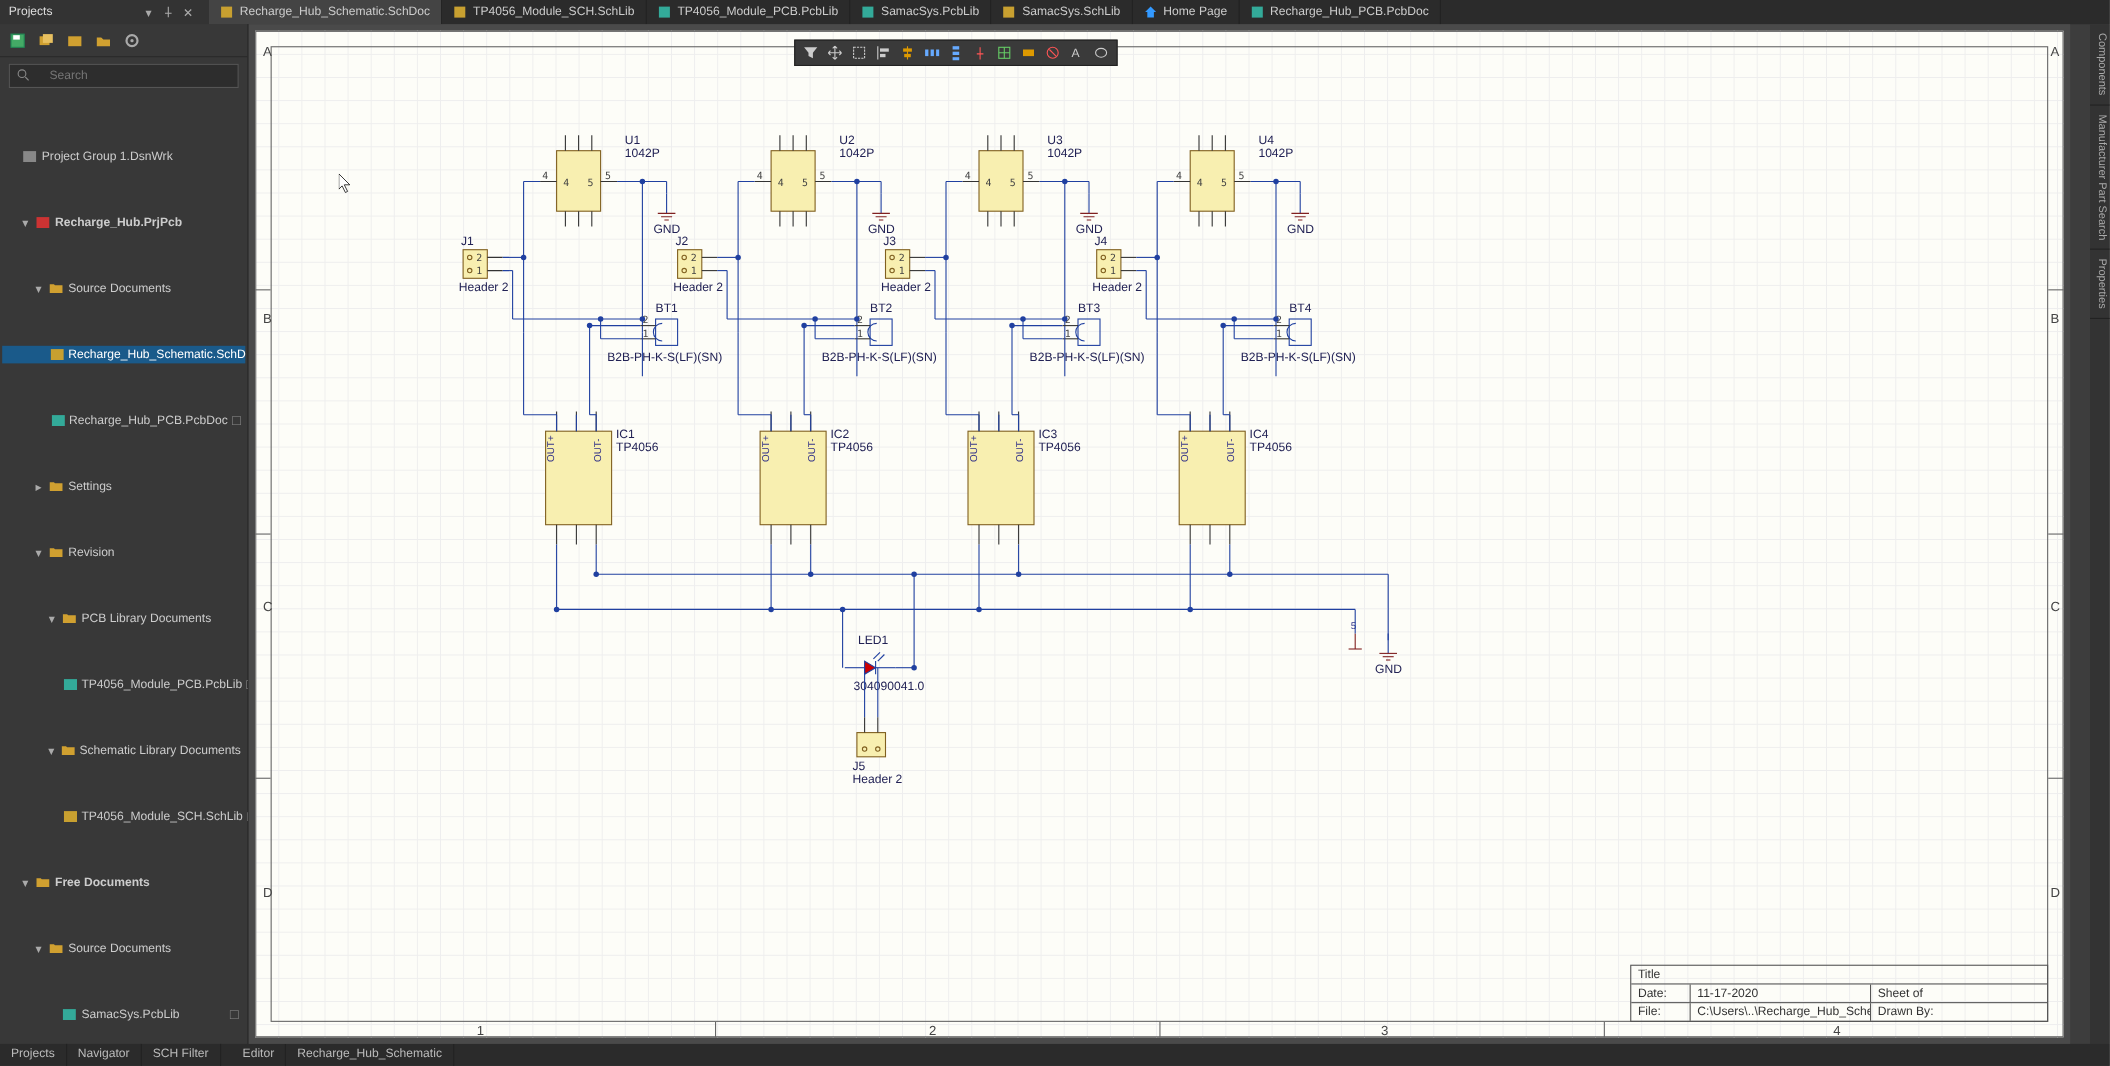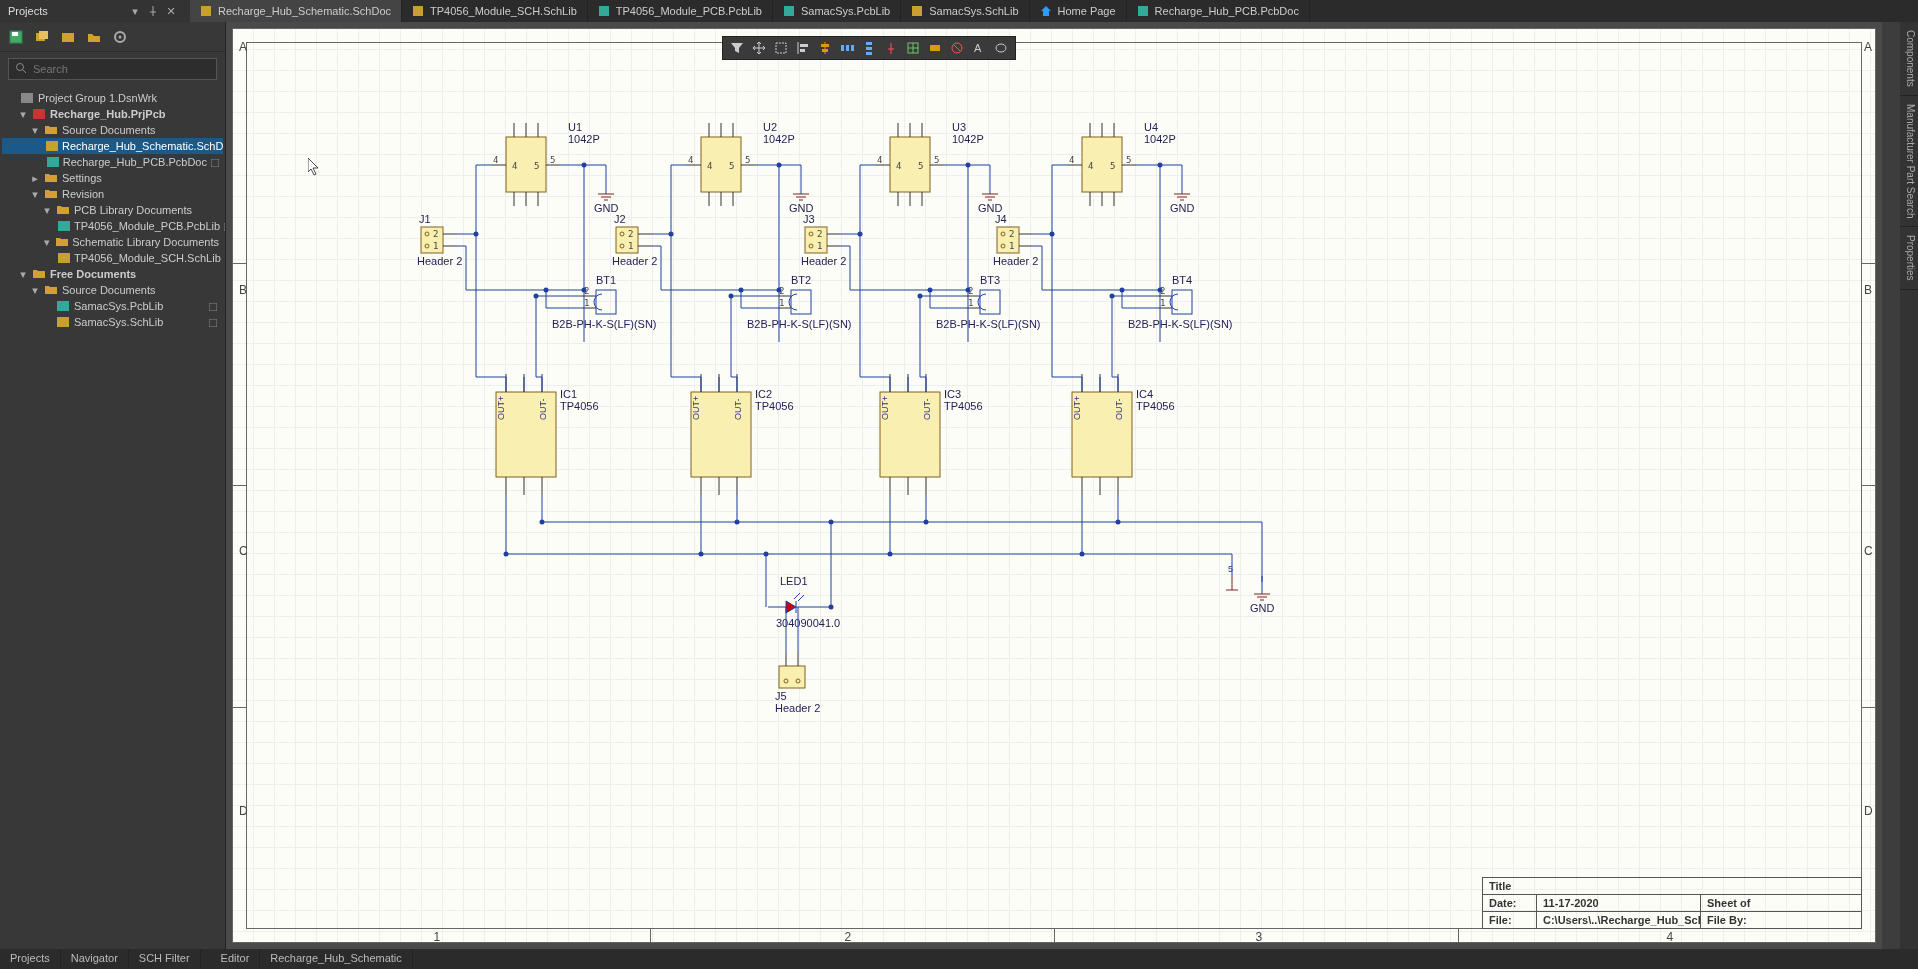--- a/index.html
+++ b/index.html
@@ -15,24 +15,24 @@
 .pc-btn { width:14px; height:14px; display:flex; align-items:center; justify-content:center; cursor:pointer; color:#aaa; }
 
 
 .rail { position:absolute; top:22px; right:0; width:18px; bottom:20px; background:#333; display:flex; flex-direction:column; }
 .rail-tab { writing-mode:vertical-rl; padding:8px 2px; color:#aaa; border-bottom:1px solid #222; cursor:pointer; font-size:10px; }
 
 
 .sidebar { position:absolute; top:22px; left:0; width:226px; bottom:20px; background:#383838; border-right:1px solid #222; display:flex; flex-direction:column; }
 .sb-tools { height:30px; display:flex; align-items:center; gap:10px; padding:0 8px; border-bottom:1px solid #2b2b2b; }
 .sb-tool { width:16px; height:16px; display:inline-flex; align-items:center; justify-content:center; cursor:pointer; color:#d0a030; }
-.sb-search { margin:6px 8px; height:22px; background:#2d2d2d; border:1px solid #555; display:flex; align-items:center; padding:0 6px; gap:6px; }
+.sb-search { margin:6px 8px; height:22px; background:#2d2d2d; border:1px solid #555; display:flex; align-items:center; padding:0 6px; gap:18px; }
 .sb-search input { flex:1; background:transparent; border:none; color:#ccc; outline:none; font-size:11px; }
 .tree { flex:1; overflow:auto; padding:4px 2px; }
-.tree-row { display:flex; align-items:center; height:16px; padding:0 4px; gap:4px; cursor:pointer; white-space:nowrap; }
+.tree-row { display:flex; align-items:center; height:16px; padding:0 4px; gap:4px; cursor:pointer; white-space:nowrap;margin-top:44px; }
 .tree-row.sel { background:#1a5a8a; color:#fff; }
 .tree-row .tw { width:10px; text-align:center; color:#aaa; }
 .tree-row .fico { width:14px; height:12px; display:inline-flex; align-items:center; justify-content:center; }
 .tree-row .flag { margin-left:auto; width:10px; height:10px; }
 .indent-0{padding-left:4px}.indent-1{padding-left:16px}.indent-2{padding-left:28px}.indent-3{padding-left:40px}.indent-4{padding-left:52px}
 
 
 .status { position:absolute; bottom:0; left:0; right:0; height:20px; background:#2b2b2b; display:flex; align-items:stretch; }
 .status .seg { padding:3px 10px; border-right:1px solid #222; color:#bbb; cursor:pointer; }
 
@@ -51,21 +51,21 @@
 
 .ovr-toolbar { position:absolute; top:8px; left:490px; height:24px; background:#3a3a3a; display:flex; align-items:center; padding:0 4px; gap:2px; border:1px solid #222; }
 .ovr-btn { width:20px; height:20px; display:flex; align-items:center; justify-content:center; cursor:pointer; color:#ccc; }
 .ovr-btn svg{display:block}
 
 
 .schem { position:absolute; inset:14px; }
 
 
 .titleblk { position:absolute; right:14px; bottom:14px; width:380px; border:1px solid #555; font-size:10px; color:#333; background:transparent; }
-.titleblk .row { display:flex; border-top:1px solid #555;font-weight:bold; }
+.titleblk .row { display:flex; border-top:1px solid #555; }
 .titleblk .row:first-child{border-top:none}
 .titleblk .cell { padding:2px 6px; border-right:1px solid #555; }
 .titleblk .cell:last-child{border-right:none}
 
 
 .cursor-arrow { position:absolute; width:12px; height:18px; pointer-events:none; }
 
 
 .pin-txt{font:9px monospace;fill:#444}
 .des-txt{font:11px sans-serif;fill:#225}
@@ -867,21 +867,21 @@
           <div class="cell" style="flex:1">Title</div>
         </div>
       <div class="row">
         <div class="cell" style="width:54px">Date:</div>
         <div class="cell" style="width:164px">11-17-2020</div>
         <div class="cell" style="flex:1">Sheet   of</div>
       </div>
       <div class="row">
         <div class="cell" style="width:54px">File:</div>
         <div class="cell" style="width:164px;overflow:hidden">C:\Users\..\Recharge_Hub_Schematic.Sch</div>
-        <div class="cell" style="flex:1">File By:</div>
+        <div class="cell" style="flex:1">Drawn By:</div>
       </div>
     </div>
 
     <div class="cursor-arrow" style="left:76px;top:130px">
       <svg width="12" height="18">
           <path d="M0 0 L0 14 L3 11 L6 17 L8 16 L5 10 L10 10 Z" fill="#fff" stroke="#000" stroke-width="0.7"></path>
         </svg>
     </div>
   </div>
 </div>

